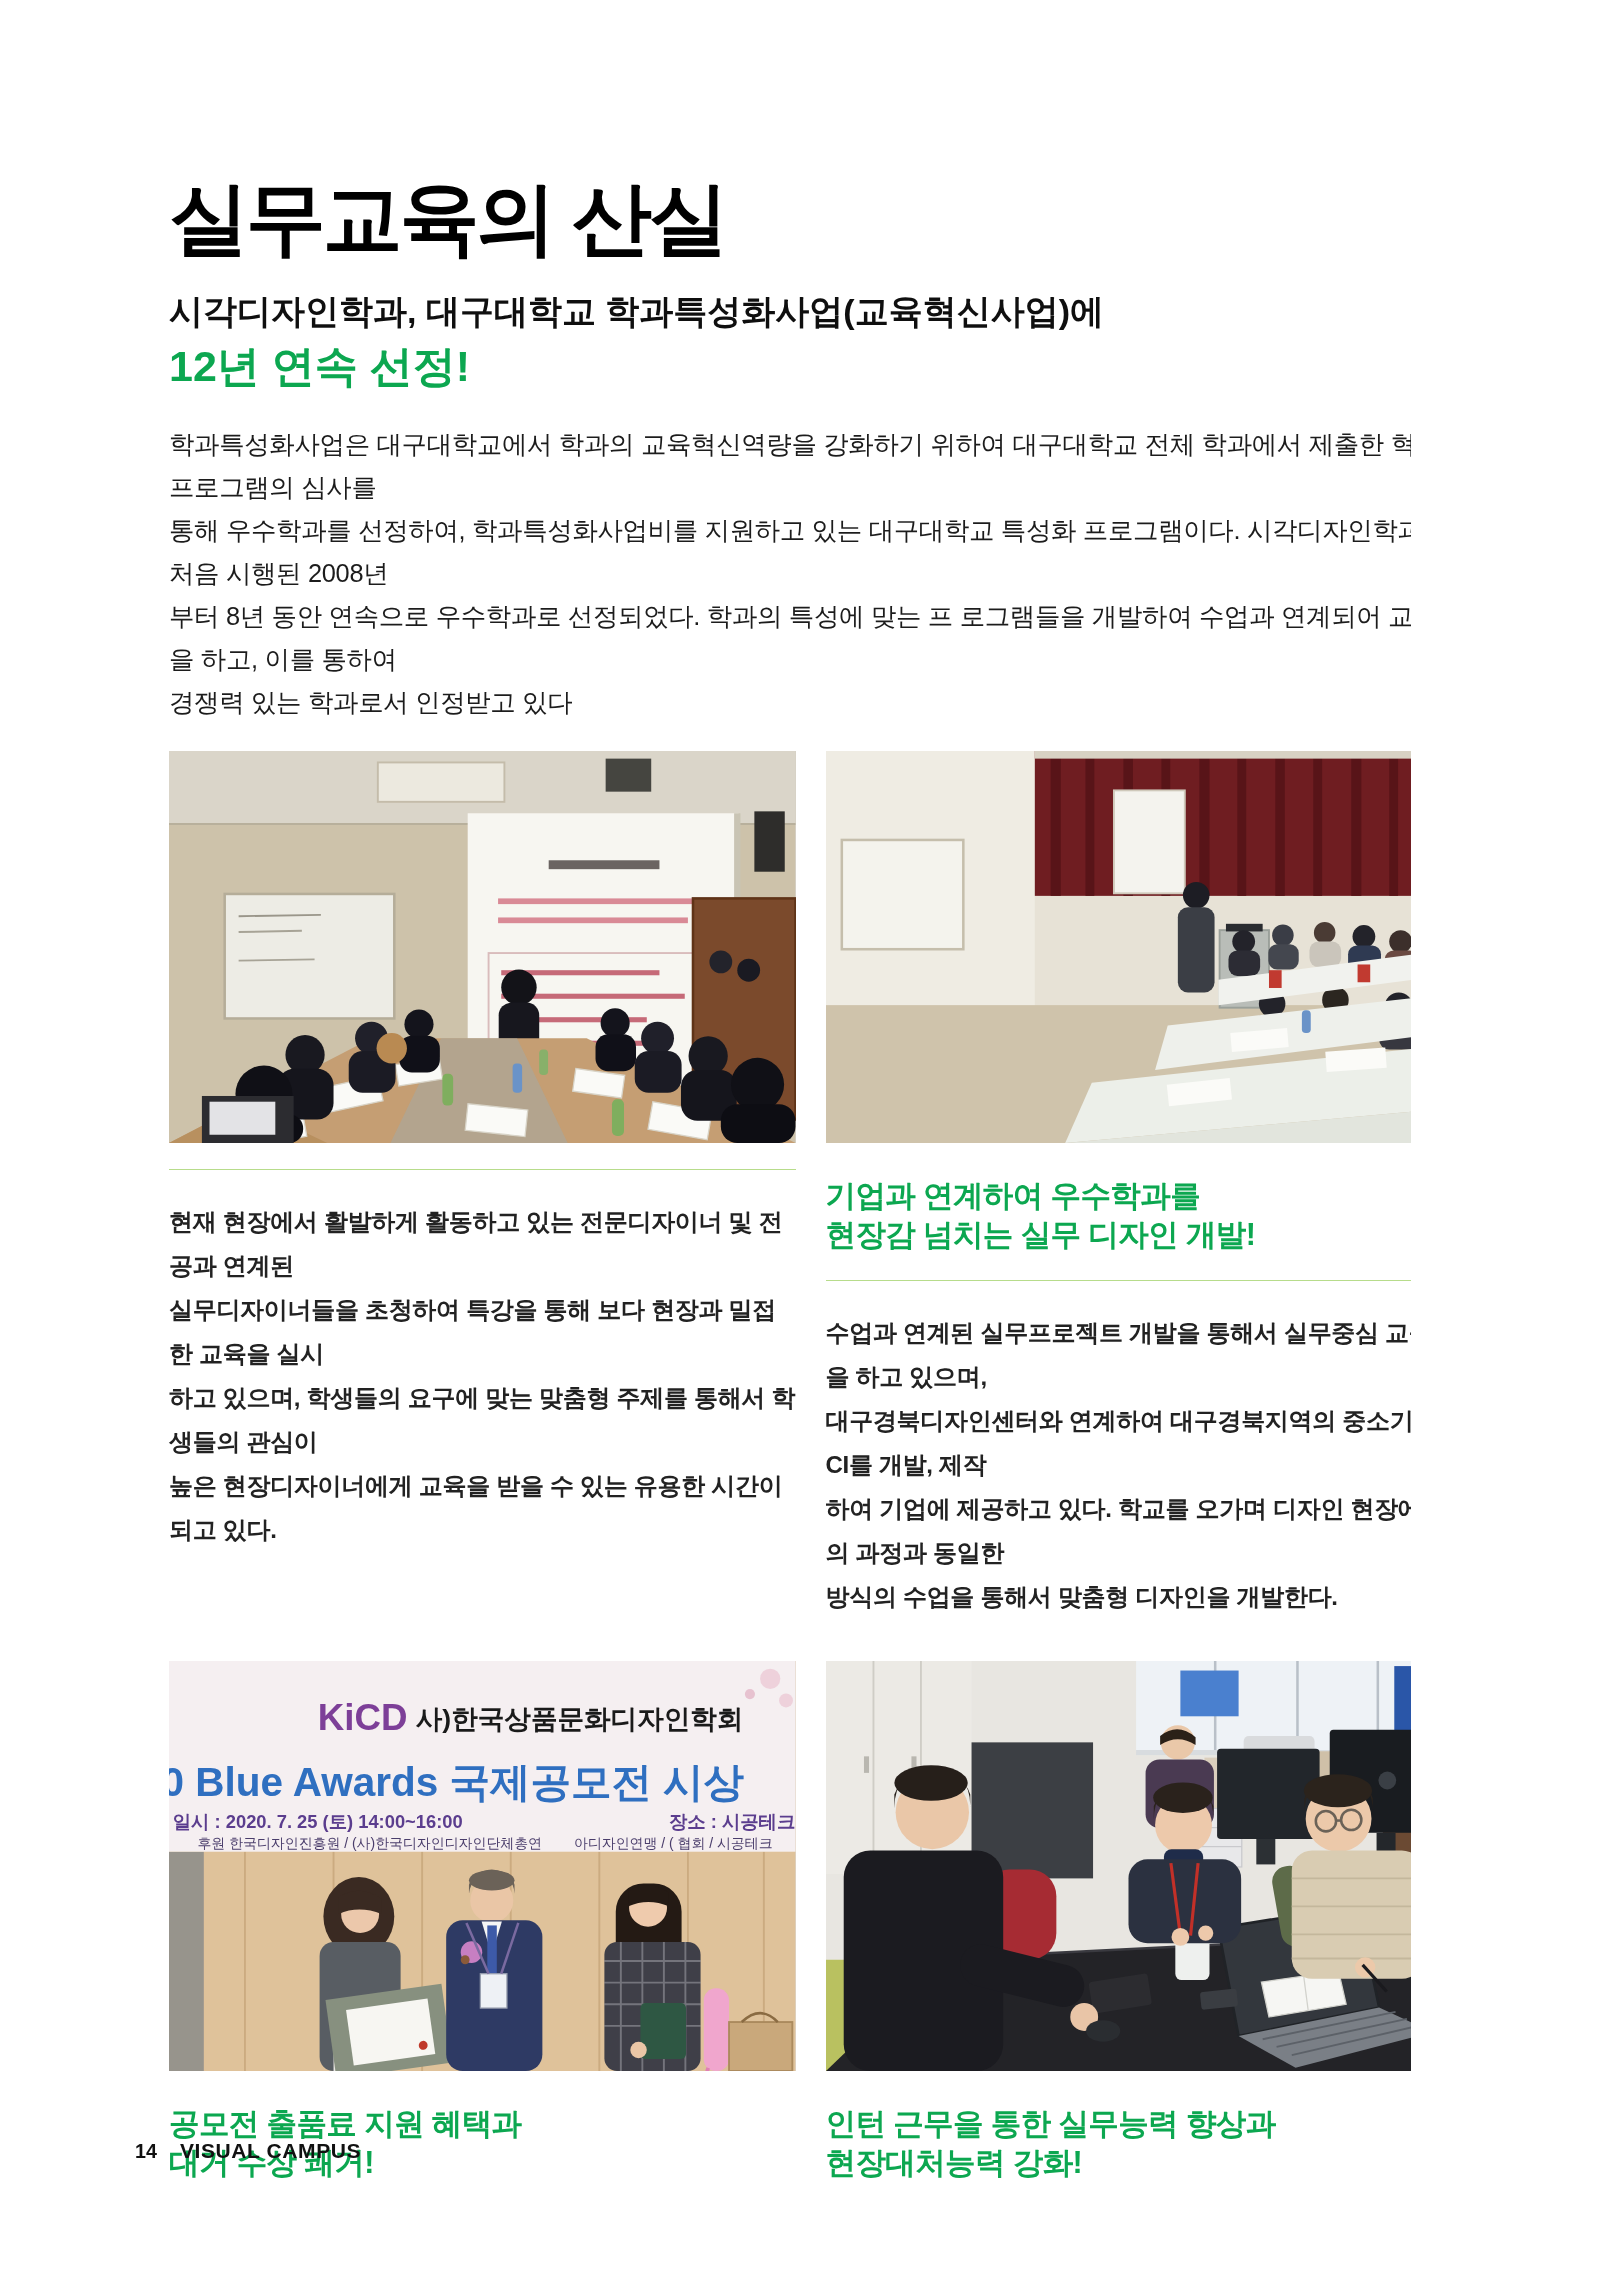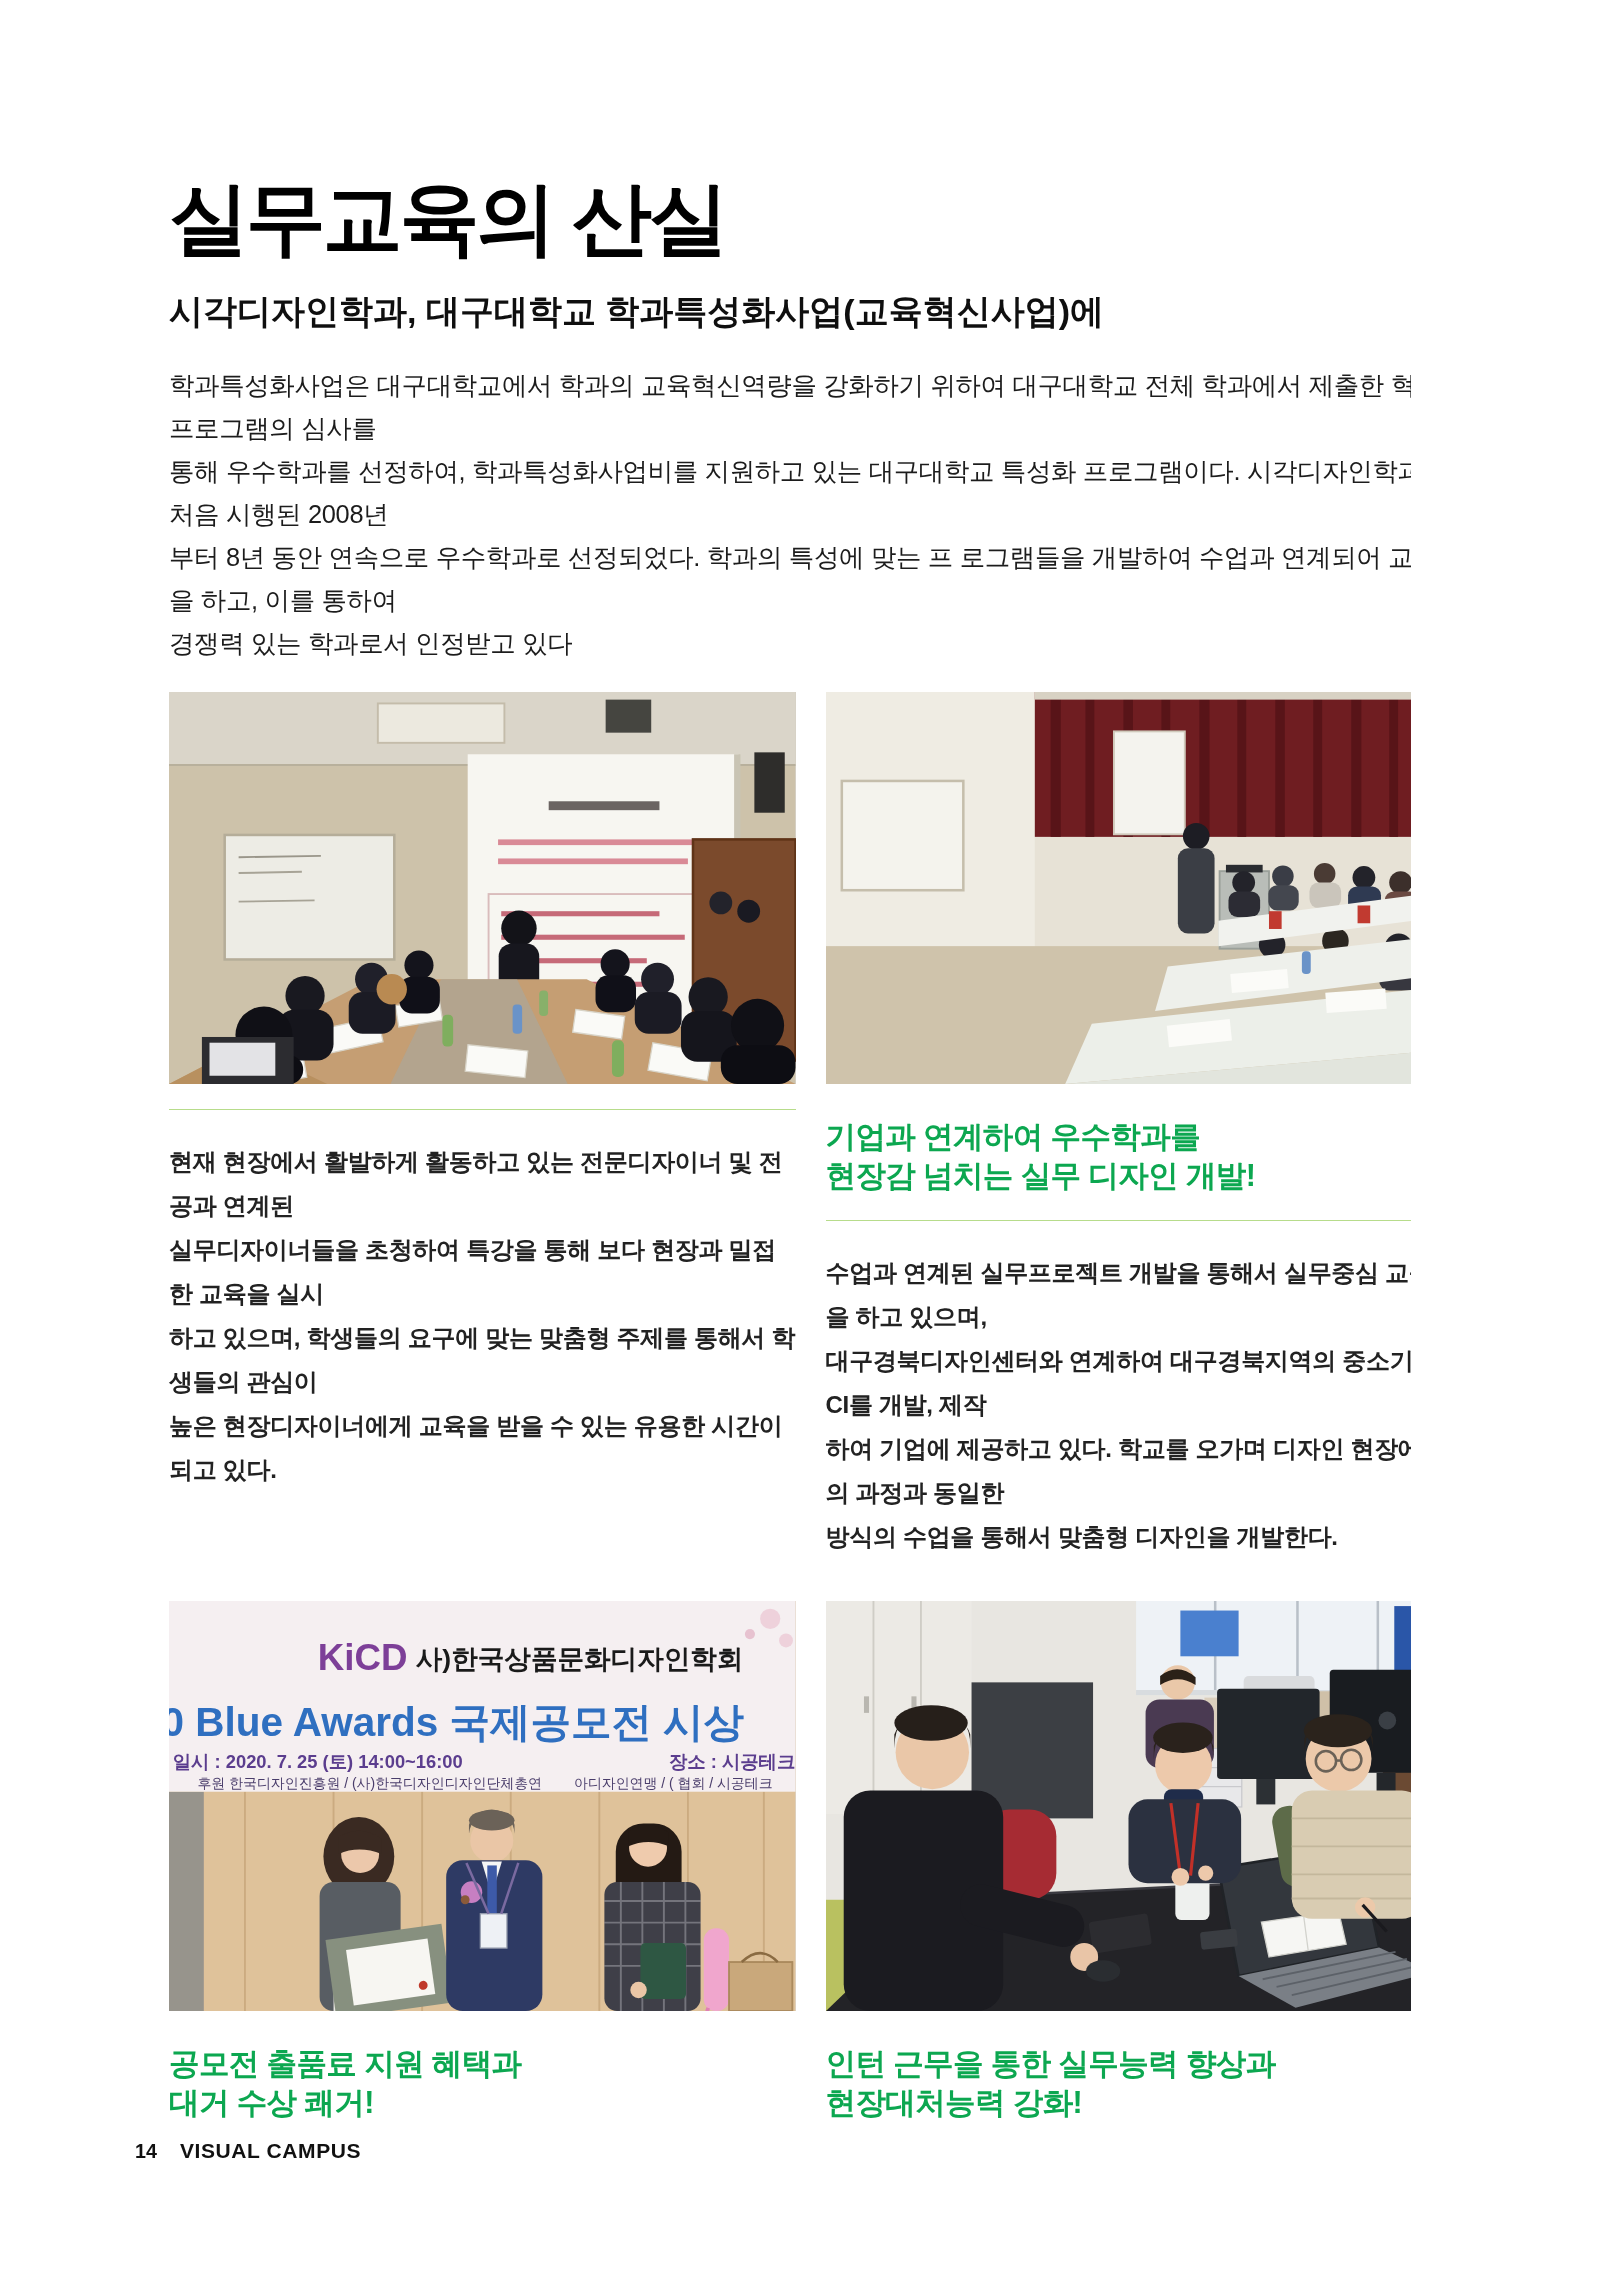--- a/index.html
+++ b/index.html
@@ -42,20 +42,21 @@
   svg text{font-family:"Liberation Sans","DejaVu Sans",sans-serif;}
 </style>
 </head>
 <body>
 
 <div class="page">
   <div class="content">
 
     <h1 class="main-title">실무교육의 산실</h1>
     <p class="subtitle">시각디자인학과, 대구대학교 학과특성화사업(교육혁신사업)에</p>
+    <p class="highlight">12년 연속 선정!</p>
     <p class="intro">학과특성화사업은 대구대학교에서 학과의 교육혁신역량을 강화하기 위하여 대구대학교 전체 학과에서 제출한 혁신프로그램의 심사를
 통해 우수학과를 선정하여, 학과특성화사업비를 지원하고 있는 대구대학교 특성화 프로그램이다. 시각디자인학과는 처음 시행된 2008년
 부터 8년 동안 연속으로 우수학과로 선정되었다. 학과의 특성에 맞는 프 로그램들을 개발하여 수업과 연계되어 교육을 하고, 이를 통하여
 경쟁력 있는 학과로서 인정받고 있다</p>
 
     <div class="grid">
 
       <div class="section">
         <svg class="photo" viewBox="0 0 990 617" preserveAspectRatio="none">
           <rect x="0" y="0" width="990" height="617" fill="#cdc2aa"></rect>

